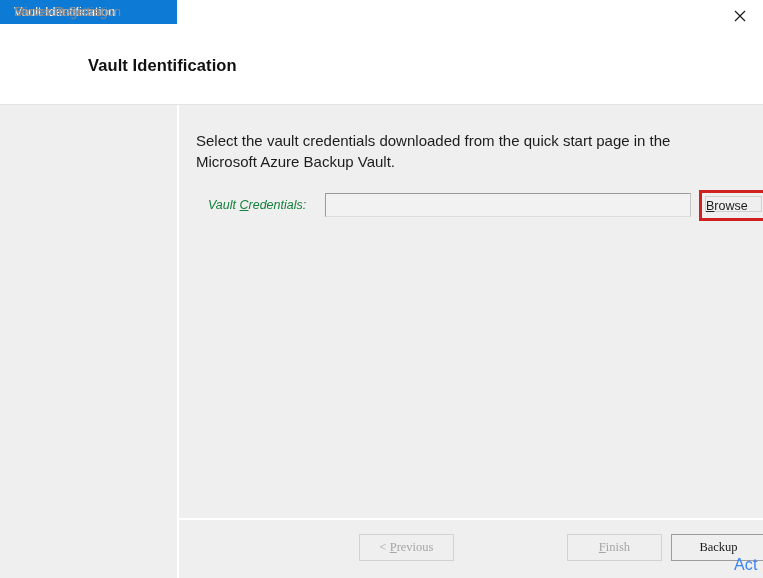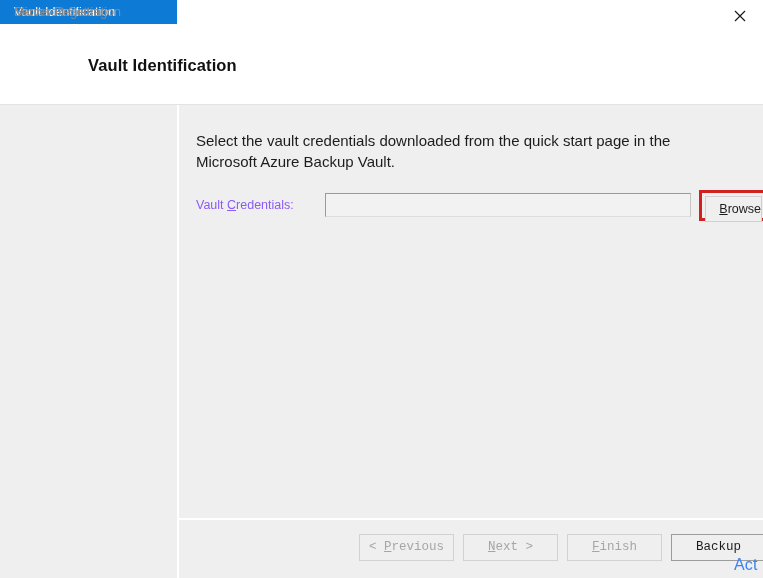--- a/index.html
+++ b/index.html
@@ -148,24 +148,25 @@
   }
 
   .field-row {
     position: absolute;
     left: 17px; top: 88px;
     width: 556px;
     height: 26px;
   }
   .field-label {
     position: absolute;
-    left: 0; top: 5px;
-    font-size: 12.5px;
-    color: #8b5cf6;
-    white-space: nowrap;
+    left: 12px; top: 5px;
+    font-size: 12.5px;
+    color: #15803d;
+    white-space: nowrap;
+    font-style: italic;
   }
   .field-label u, .btn u, .nav-item u { text-decoration: underline; }
 
   .text-input {
     position: absolute;
     left: 129px; top: 0;
     width: 366px;
     height: 24px;
     box-sizing: border-box;
     background: #f2f2f2;
@@ -186,29 +187,29 @@
     left: 503px; top: -3px;
     width: 69px;
     height: 31px;
     box-sizing: border-box;
     border: 3px solid #d02020;
   }
   .browse-btn {
     position: absolute;
     left: 509px; top: 3px;
     width: 57px;
-    height: 26px;
+    height: 16px;
     box-sizing: border-box;
     background: #efefef;
     border: 1px solid #d0d0d0;
     font-family: "Liberation Sans", sans-serif;
     font-size: 12.5px;
     color: #1c1c1c;
     line-height: 18px;
-    text-align: right;
+    text-align: left;
     cursor: default;
     padding: 0;
   }
 
   
   .footer-rule {
     position: absolute;
     left: 179px; top: 518px;
     width: 584px;
     height: 2px;
@@ -222,21 +223,21 @@
     background: #efefef;
   }
   .btn {
     position: absolute;
     top: 14px;
     width: 95px;
     height: 27px;
     box-sizing: border-box;
     background: #efefef;
     border: 1px solid #9c9c9c;
-    font-family: Liberation Mono, monospace;
+    font-family: Liberation Serif, serif;
     font-size: 12.5px;
     color: #1c1c1c;
     text-align: center;
     line-height: 25px;
     cursor: default;
     padding: 0;
     white-space: nowrap;
   }
   .btn.disabled {
     color: #a6a6a6;
@@ -304,21 +305,20 @@
       <div class="browse-highlight"></div>
       <button class="browse-btn"><u>B</u><span>rowse</span></button>
     </div>
   </div>
 
   <div class="footer-rule"></div>
   <div class="footer">
 
     <button class="btn btn-previous disabled" disabled=""><span>&lt; </span><u>P</u><span>revious</span></button>
 
-    <button class="btn btn-next disabled" disabled=""><span></span><u>N</u><span>ext &gt;</span></button>
 
     <button class="btn btn-finish disabled" disabled=""><span></span><u>F</u><span>inish</span></button>
 
     <button class="btn btn-cancel"><span></span><u></u><span>Backup</span></button>
   </div>
 
   <div class="watermark">Act</div>
 
 </div>
 

